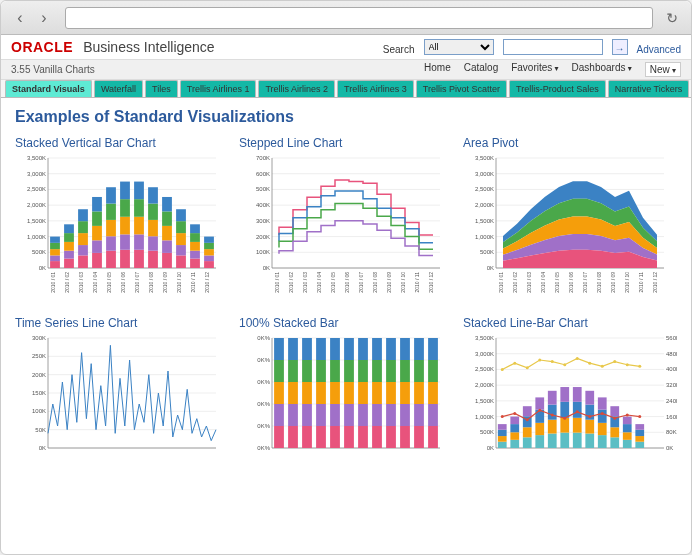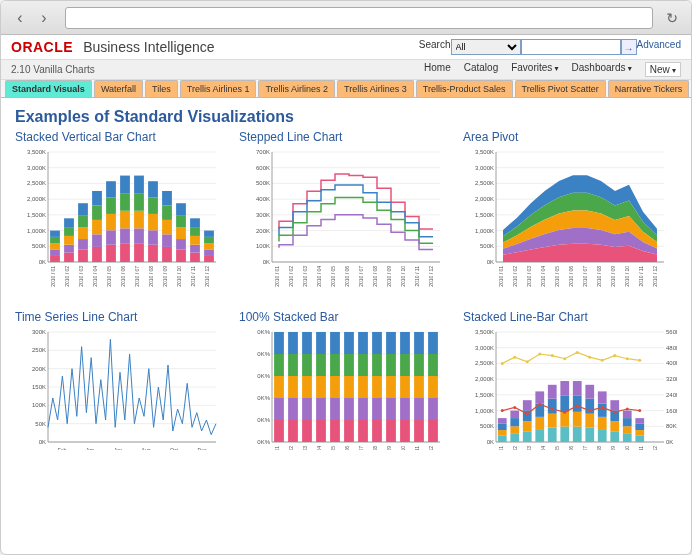--- a/index.html
+++ b/index.html
@@ -6,37 +6,37 @@
 body{font-family:Arial,Helvetica,sans-serif;background:#f5f5f5;width:692px;height:555px;overflow:hidden}
 .browser{width:692px;height:555px;background:#fff;border:1px solid #ccc;border-radius:6px;box-shadow:0 2px 8px rgba(0,0,0,.1)}
 .browser-bar{height:34px;background:linear-gradient(#eee,#ddd);border-bottom:1px solid #bbb;display:flex;align-items:center;padding:0 8px;border-radius:6px 6px 0 0}
 .nav-btn{width:22px;height:22px;border-radius:3px;display:flex;align-items:center;justify-content:center;color:#666;font-size:16px;cursor:pointer;margin-right:2px}
 .url-bar{flex:1;height:22px;background:#fff;border:1px solid #aaa;border-radius:3px;margin:0 8px}
 .refresh-btn{width:22px;height:22px;color:#666;display:flex;align-items:center;justify-content:center;font-size:14px}
 .content{height:415px;overflow:hidden}
 .header{display:flex;align-items:center;padding:4px 10px;border-bottom:1px solid #ddd}
 .logo{color:#c00;font-weight:bold;font-size:14px;letter-spacing:.5px}
 .app-title{color:#444;font-size:14px;margin-left:10px}
-.search-area{margin-left:auto;display:flex;align-items:flex-start;gap:0;font-size:10px;color:#333}
+.search-area{margin-left:auto;display:flex;align-items:flex-end;gap:9px;font-size:10px;color:#333}
 .search-label{}
 .search-select{width:70px;height:16px;border:1px solid #7a9ec8;font-size:9px}
 .search-input{width:100px;height:16px;border:1px solid #7a9ec8}
 .search-go{width:16px;height:16px;background:#eef;border:1px solid #7a9ec8;color:#2c5a9c;font-size:10px;display:flex;align-items:center;justify-content:center}
 .adv-link{color:#2c5a9c;font-size:10px}
 .subheader{background:#f0f0f0;border-bottom:1px solid #ddd;padding:2px 10px;display:flex;align-items:center;font-size:10px}
 .page-path{color:#555}
 .subnav{margin-left:auto;display:flex;gap:13px;color:#333}
 .subnav span{cursor:pointer}
 .dropdown-ind::after{content:" ▾";font-size:8px}
 .new-btn{border:1px solid #ccc;padding:1px 4px;border-radius:0;background:#fff}
 .tabs{display:flex;border-bottom:1px solid #bbb;padding:0 4px;background:#f5f5f5;font-size:9px;overflow:hidden}
-.tab{padding:3px 6px;border:1px solid #bbb;border-bottom:none;background:#fdba74;margin-right:2px;color:#333;cursor:pointer;white-space:nowrap;border-radius:2px 2px 0 0}
+.tab{padding:3px 6px;border:1px solid #bbb;border-bottom:none;background:#14b8a6;margin-right:2px;color:#333;cursor:pointer;white-space:nowrap;border-radius:2px 2px 0 0}
 .tab.active{background:#5eead4;font-weight:bold}
 .main{padding:10px 14px}
-.main-title{color:#2c5a9c;font-size:16px;font-weight:bold;margin-bottom:4px}
+.main-title{color:#2c5a9c;font-size:16px;font-weight:bold;margin-bottom:10px}
 .grid{display:grid;grid-template-columns:repeat(3,1fr);gap:10px}
 .chart-box{}
 .chart-title{color:#2c5a9c;font-size:12px;margin-bottom:2px}
 .chart-svg{width:100%;height:150px}
 .axis-text{fill:#555;font-size:6px}
 .xtick{fill:#555;font-size:5px}
 .grid-line{stroke:#ddd;stroke-width:.5}
 .axis-line{stroke:#888;stroke-width:.8}
 </style>
 </head>
@@ -55,38 +55,38 @@
       <span class="app-title">Business Intelligence</span>
       <div class="search-area">
         <span class="search-label">Search</span>
         <select class="search-select"><option>All</option></select>
         <input class="search-input" style="">
         <div class="search-go">→</div>
         <span class="adv-link">Advanced</span>
       </div>
     </div>
     <div class="subheader">
-      <span class="page-path">2.10 Vanilla Charts</span>
+      <span class="page-path">3.55 Vanilla Charts</span>
       <div class="subnav">
         <span>Home</span>
         <span>Catalog</span>
         <span class="dropdown-ind">Favorites</span>
         <span class="dropdown-ind">Dashboards</span>
         <span class="new-btn dropdown-ind">New</span>
       </div>
     </div>
     <div class="tabs" id="tabs">
         <div class="tab active">Standard Visuals</div>
         <div class="tab">Waterfall</div>
         <div class="tab">Tiles</div>
         <div class="tab">Trellis Airlines 1</div>
         <div class="tab">Trellis Airlines 2</div>
         <div class="tab">Trellis Airlines 3</div>
+        <div class="tab">Trellis Pivot Scatter</div>
         <div class="tab">Trellis-Product Sales</div>
-        <div class="tab">Trellis Pivot Scatter</div>
         <div class="tab">Narrative Tickers</div>
       </div>
     <div class="main">
       <div class="main-title">Examples of Standard Visualizations</div>
       <div class="grid" id="grid">
           <div class="chart-box"><div class="chart-title">Stacked Vertical Bar Chart</div><svg class="chart-svg" viewBox="0 0 208 150">
               <line x1="30" y1="116" x2="198" y2="116" class="grid-line"></line>
               <text x="28" y="118" text-anchor="end" class="axis-text">0K</text>
               <line x1="30" y1="100.28571428571429" x2="198" y2="100.28571428571429" class="grid-line"></line>
               <text x="28" y="102.28571428571429" text-anchor="end" class="axis-text">500K</text>

